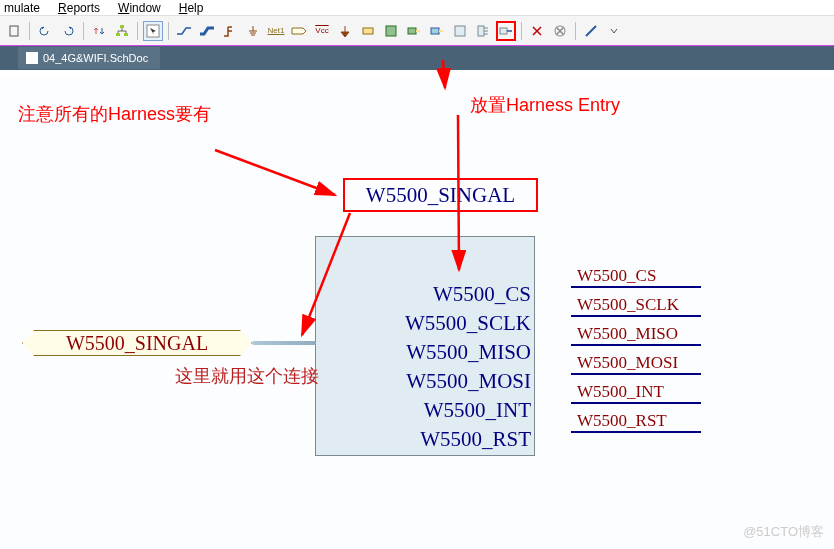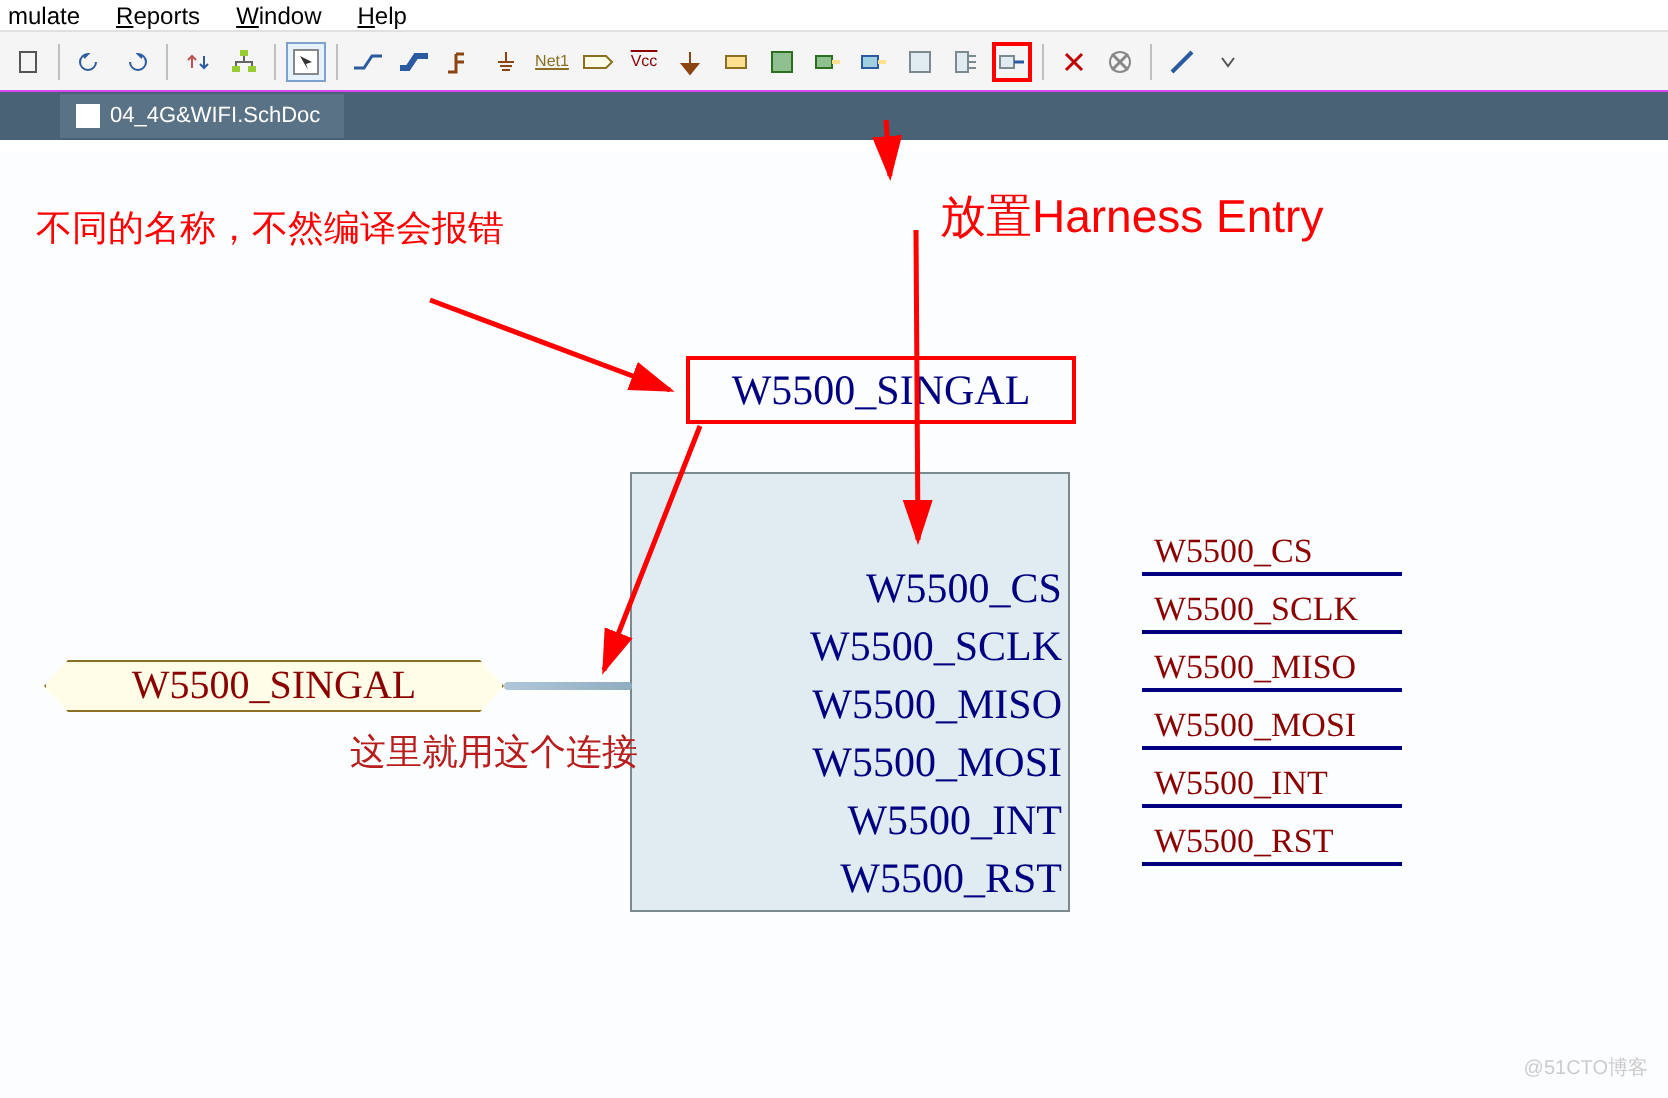--- a/index.html
+++ b/index.html
@@ -3,42 +3,42 @@
 <meta charset="utf-8">
 <style>
 *{box-sizing:border-box;margin:0;padding:0;font-family:Arial,sans-serif}
 body{width:834px;height:549px;background:#fff;position:relative;overflow:hidden}
 .menubar{height:16px;background:#fff;display:flex;align-items:center;padding-left:4px;font-size:12px;color:#000;border-bottom:1px solid #e0e0e0}
 .menubar span{margin-right:18px;cursor:default}
 .menubar span u{text-decoration:underline}
 .toolbar{height:30px;background:#f5f5f5;display:flex;align-items:center;padding:0 4px;gap:3px;border-bottom:1px solid #d946ef}
 .tb-ico{width:20px;height:20px;display:flex;align-items:center;justify-content:center;border:1px solid transparent;cursor:pointer}
 .tb-sep{width:1px;height:18px;background:#c0c0c0;margin:0 2px}
-.tabs{height:24px;background:#4a6275;display:flex;align-items:center;padding-left:30px;gap:4px}
+.tabs{height:24px;background:#4a6275;display:flex;align-items:center;padding-left:18px;gap:4px}
 .tab{height:22px;background:#5a7285;color:#fff;font-size:11px;padding:0 12px 0 8px;display:flex;align-items:center;gap:5px;cursor:pointer}
 .tab .doc-ico{width:12px;height:12px;background:#fff;display:inline-block}
 .canvas{position:absolute;left:0;top:76px;right:0;bottom:0;background:#fcfdfe}
 .note1{position:absolute;left:18px;top:102px;color:#ff0000;font-size:18px;line-height:24px}
-.note2{position:absolute;left:470px;top:93px;color:#ff0000;font-size:23px}
+.note2{position:absolute;left:470px;top:93px;color:#ff0000;font-size:18px}
 .note3{position:absolute;left:175px;top:364px;color:#b91c1c;font-size:18px}
 .harness-label-box{position:absolute;left:343px;top:178px;width:195px;height:34px;border:2px solid #ff0000;display:flex;align-items:center;justify-content:center}
 .harness-label-box span{color:#000080;font-size:21px;font-family:'Times New Roman',serif}
 .harness-body{position:absolute;left:315px;top:236px;width:220px;height:220px;background:#e0ecf1;border:1px solid #7a8a8f}
 .harness-entries{position:absolute;right:3px;top:43px;text-align:right}
 .harness-entries div{color:#000080;font-size:21px;font-family:'Times New Roman',serif;line-height:29px;white-space:nowrap}
 .net-labels{position:absolute;left:571px;top:272px}
 .net-row{height:29px;display:flex;align-items:center}
 .net-wire{width:130px;height:0;border-top:2px solid #000080;position:relative}
 .net-text{position:absolute;left:6px;top:-22px;color:#8b0000;font-size:17px;font-family:'Times New Roman',serif;white-space:nowrap}
 .port{position:absolute;left:22px;top:330px;width:230px;height:26px}
 .port-shape{width:230px;height:26px;background:#fffde7;border:1px solid #8a7020;position:relative;clip-path:polygon(0 50%,12px 0,calc(100% - 12px) 0,100% 50%,calc(100% - 12px) 100%,12px 100%)}
 .port-text{position:absolute;left:0;top:0;width:100%;height:100%;display:flex;align-items:center;justify-content:center;color:#8b0000;font-size:20px;font-family:'Times New Roman',serif}
 .conn-wire{position:absolute;left:252px;top:341px;width:64px;height:4px;background:linear-gradient(to right,#b0c8d8,#90acc0);border-radius:2px}
 .arrow{position:absolute;pointer-events:none}
-.watermark{position:absolute;right:10px;bottom:8px;color:#ccc;font-size:10px}
+.watermark{position:absolute;right:10px;bottom:8px;color:#ccc;font-size:13px}
 .tb-highlight{border:2px solid #ff0000 !important;width:20px;height:20px}
 </style>
 </head>
 <body>
 
 <div class="menubar">
   <span>mulate</span>
   <span><u>R</u>eports</span>
   <span><u>W</u>indow</span>
   <span><u>H</u>elp</span>
@@ -183,21 +183,21 @@
 <div class="tabs">
   <div class="tab">
       <span class="doc-ico"></span>
       <span>04_4G&amp;WIFI.SchDoc</span>
     </div>
 </div>
 
 <div class="canvas"></div>
 
 <div class="note1">
-  <div>不同的名称，不然编译会报错</div>
+  <div>注意所有的Harness要有</div>
 </div>
 <div class="note2">放置Harness Entry</div>
 
 <div class="harness-label-box">
   <span>W5500_SINGAL</span>
 </div>
 
 <div class="harness-body">
   <div class="harness-entries">
     <div>W5500_CS</div>

